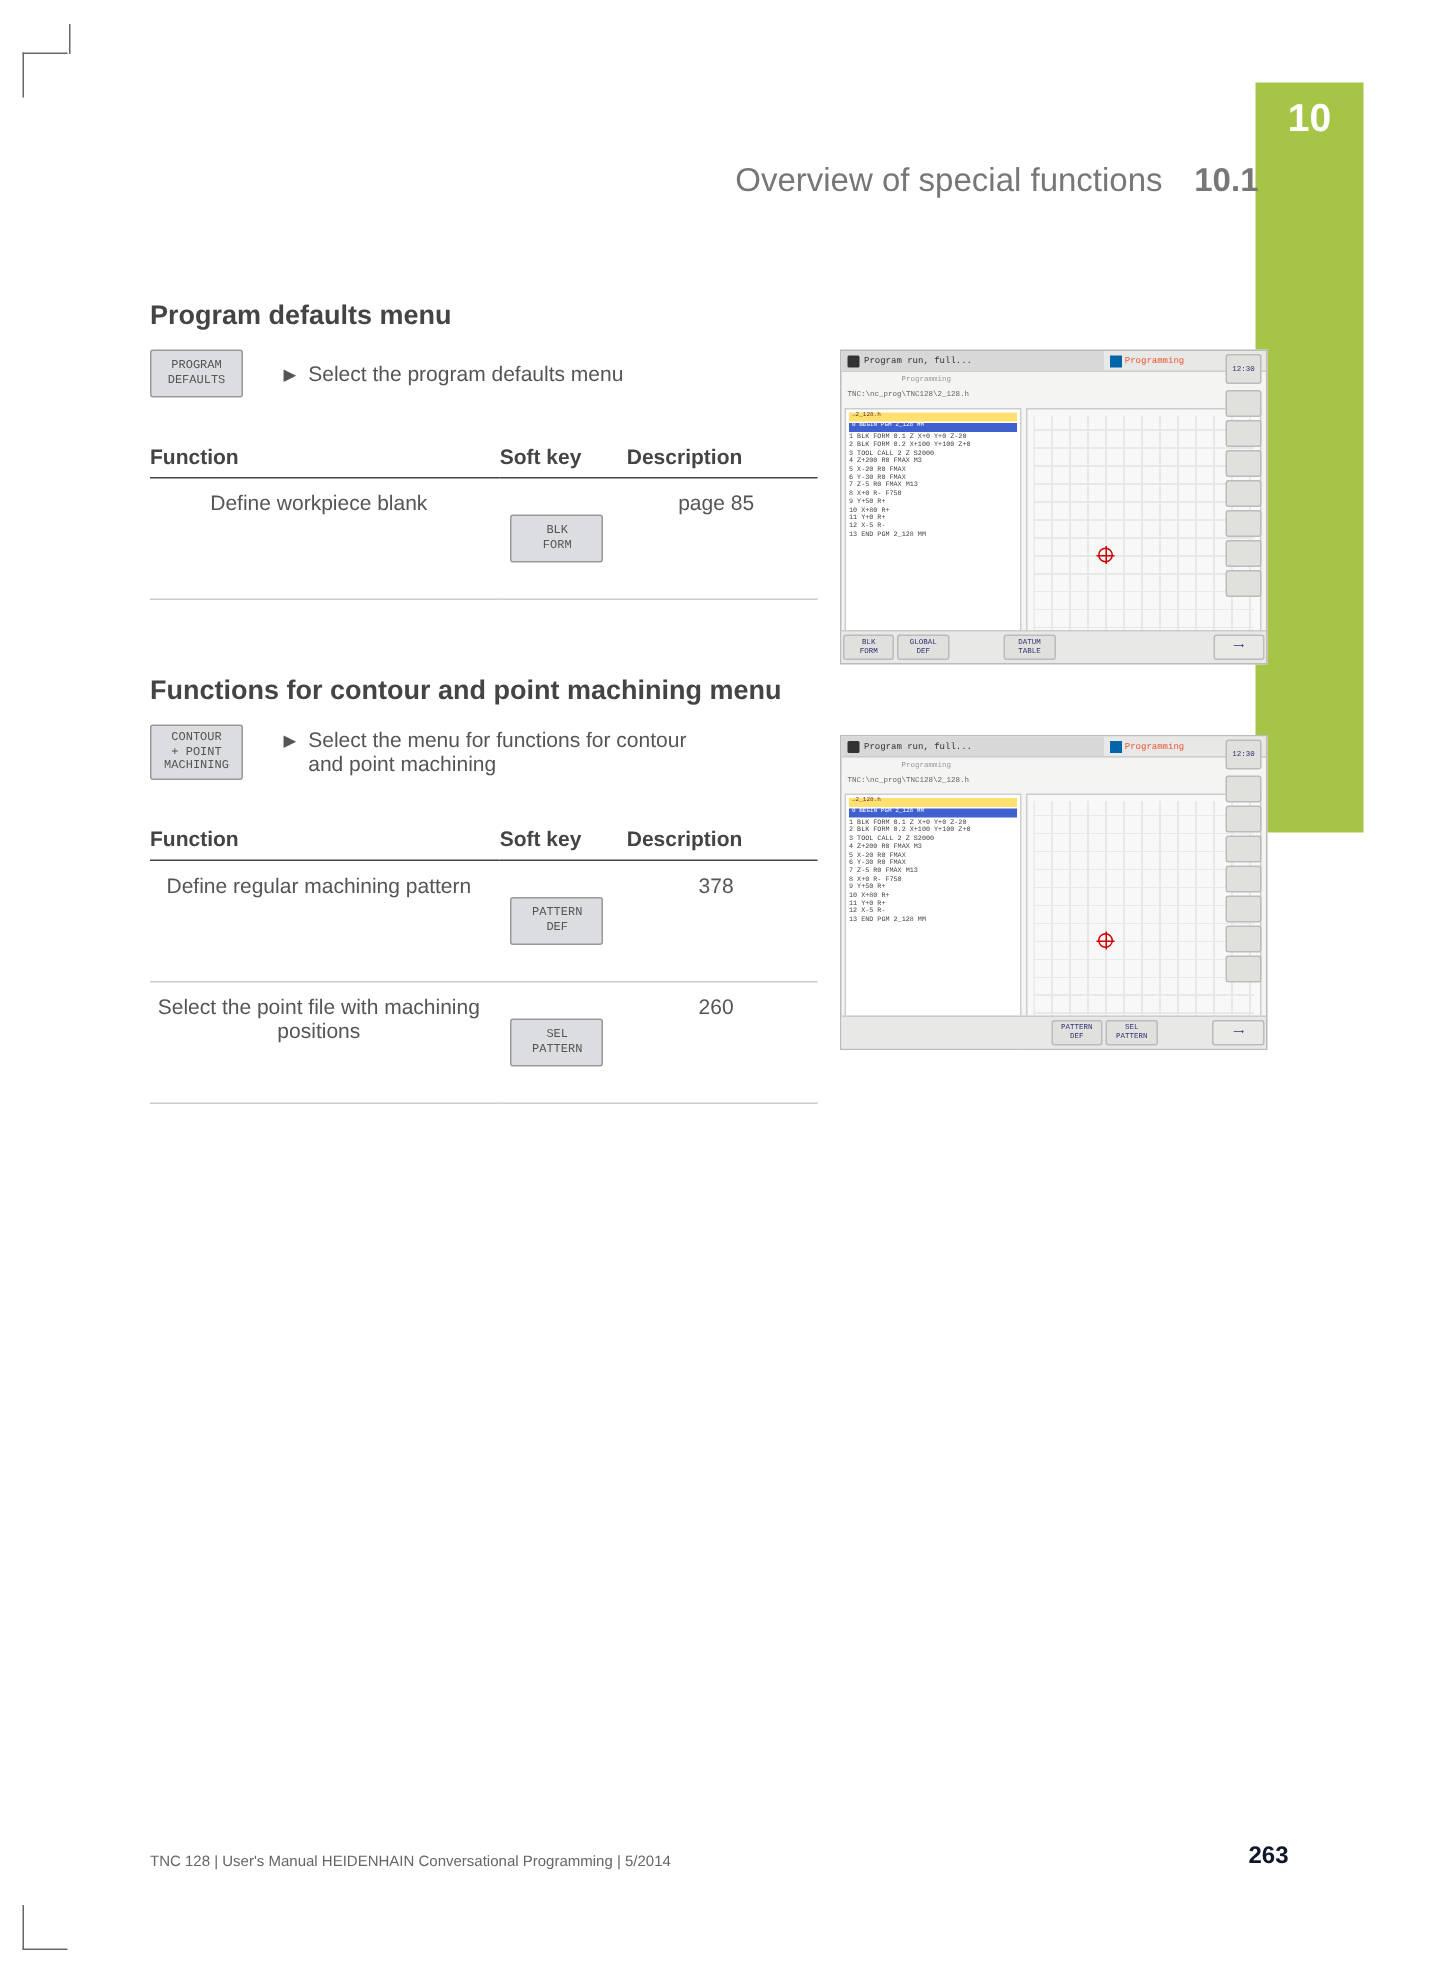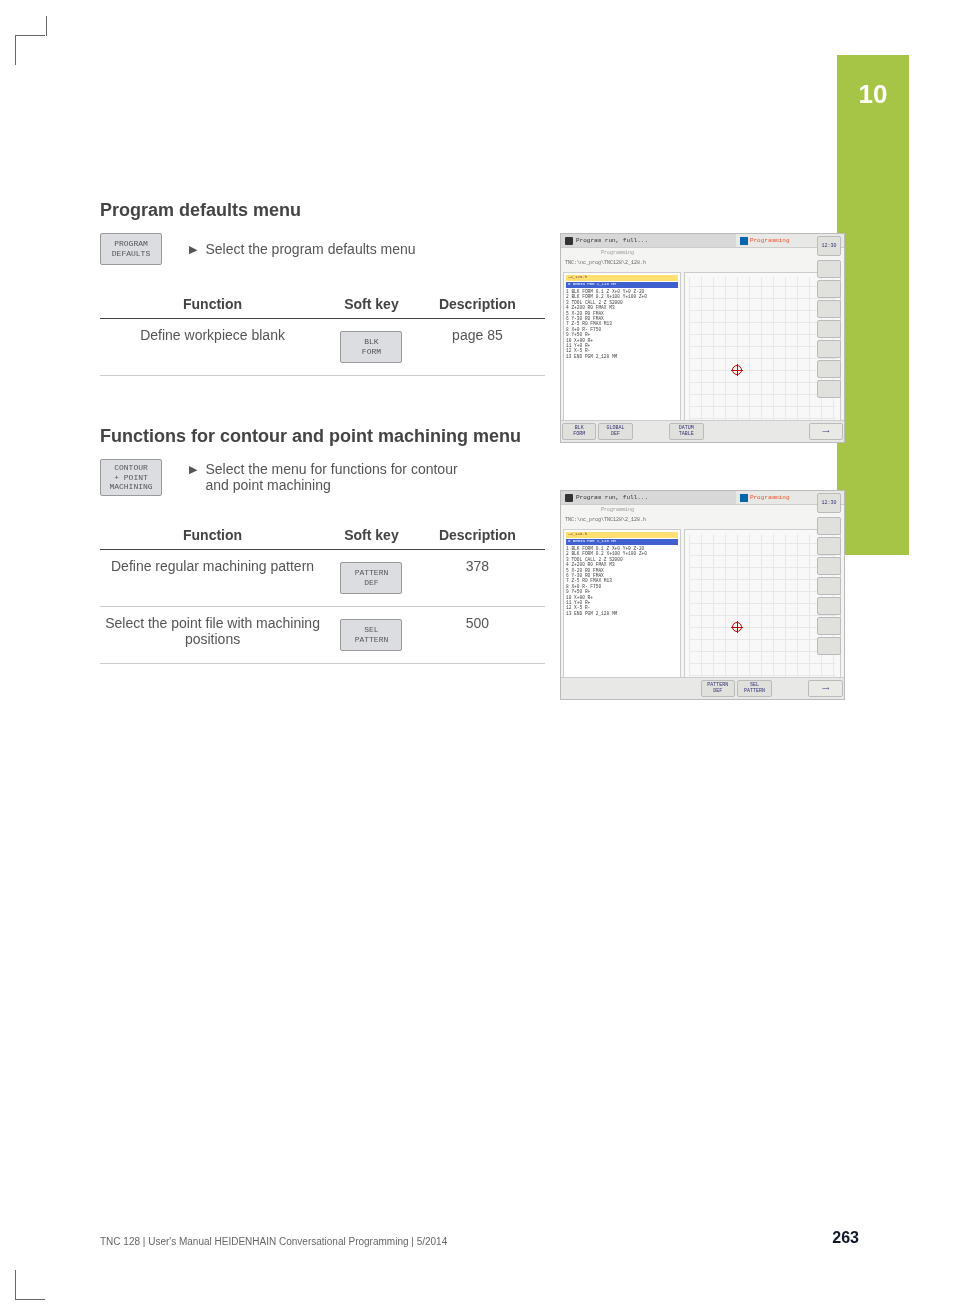--- a/index.html
+++ b/index.html
@@ -51,21 +51,21 @@
     .side-tab {
       position: absolute;
       top: 55px;
       right: 45px;
       width: 72px;
       height: 500px;
       background: #a6c547;
       display: flex;
       align-items: flex-start;
       justify-content: center;
-      padding-top: 24px;
+      padding-top: 8px;
     }
     .side-tab-number {
       color: #fff;
       font-size: 26px;
       font-weight: bold;
     }
     .header-title {
       position: absolute;
       top: 107px;
       right: 115px;
@@ -125,39 +125,39 @@
       margin-right: 8px;
       font-size: 11px;
       color: #555;
       margin-top: 2px;
     }
     .func-table {
       width: 445px;
       border-collapse: collapse;
     }
     .func-table th {
-      text-align: center;
+      text-align: left;
       font-weight: bold;
       color: #444;
       padding: 6px 8px 6px 0;
       border-bottom: 1px solid #444;
       font-size: 14px;
     }
     .func-table td {
       padding: 8px 8px 8px 0;
       border-bottom: 1px solid #ccc;
       vertical-align: top;
       color: #555;
       text-align: center;
     }
     .func-table td:nth-child(2) {
       text-align: center;
     }
     .func-table td .softkey-button {
-      margin: 4px auto;
+      margin: 16px auto;
     }
     .col-function { width: 220px; }
     .col-softkey { width: 80px; }
     .col-desc { width: 120px; }
     .screenshot {
       position: absolute;
       width: 285px;
       height: 210px;
       border: 1px solid #bbb;
       background: #f4f4f2;
@@ -392,20 +392,24 @@
 <body>
 
 <div class="page">
   <div class="crop-mark-tl"></div>
   <div class="crop-mark-bl"></div>
 
   <div class="side-tab">
     <span class="side-tab-number">10</span>
   </div>
 
+  <div class="header-title">
+    <span>Overview of special functions</span>
+    <span class="section-num">10.1</span>
+  </div>
 
   <div class="content">
 
     <div class="section">
       <h3 class="section-heading">Program defaults menu</h3>
       <div class="instruction-row">
         <div class="softkey-button">PROGRAM
 DEFAULTS</div>
         <div class="instruction-text">
           <span class="arrow">▶</span>
@@ -460,21 +464,21 @@
 DEF</div>
               </td>
             <td>378</td>
           </tr>
           <tr>
             <td>Select the point file with machining positions</td>
             <td>
                 <div class="softkey-button">SEL
 PATTERN</div>
               </td>
-            <td>500</td>
+            <td>260</td>
           </tr>
         </tbody>
       </table>
     </div>
   </div>
 
   <div class="screenshot screenshot-1">
     <div class="ss-titlebar">
       <div class="ss-title-left">
         <span class="icon-box"></span>

